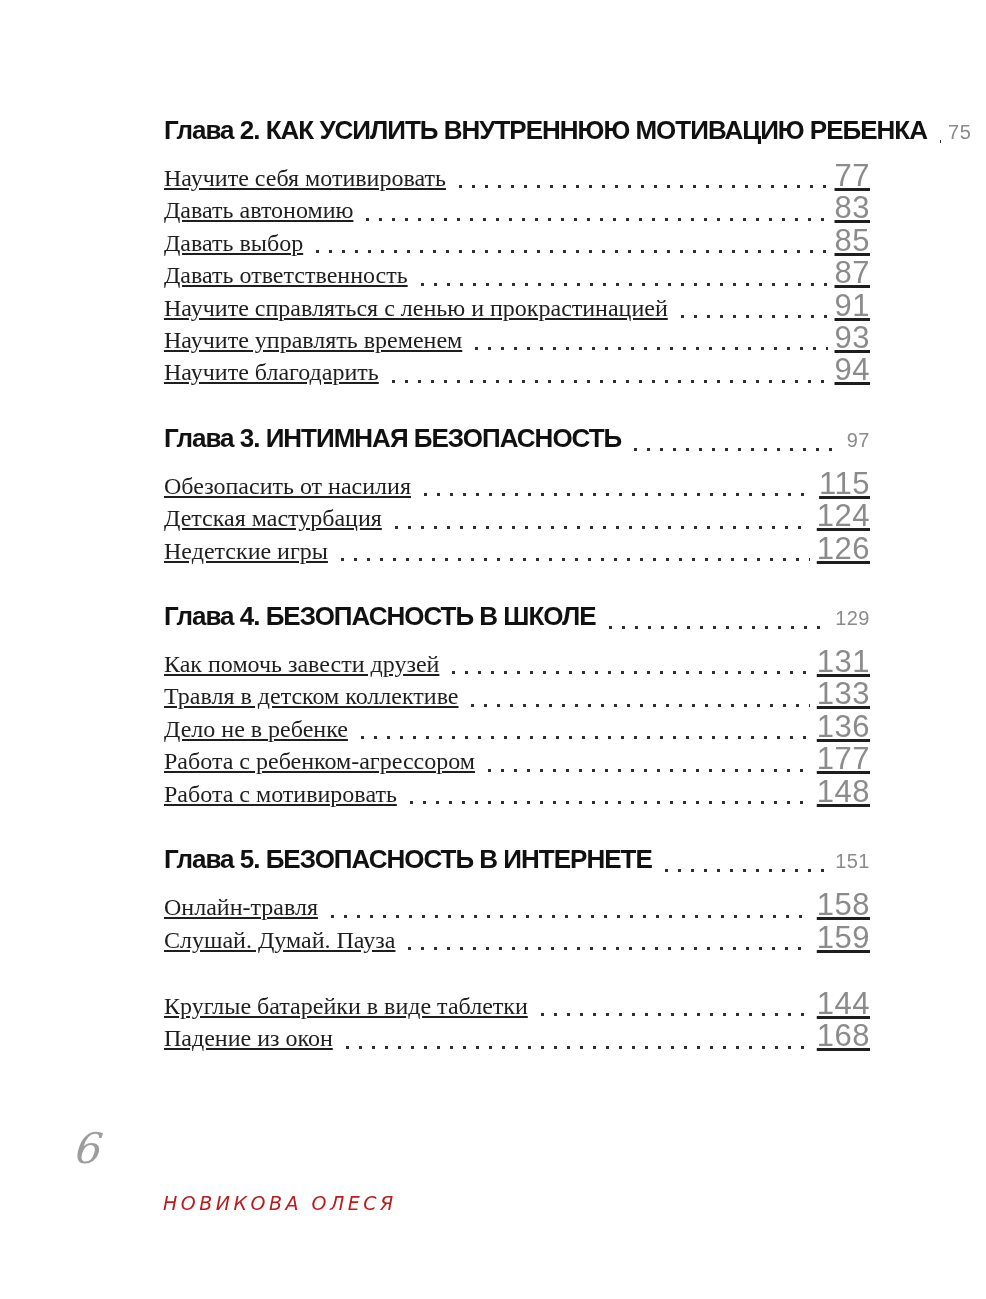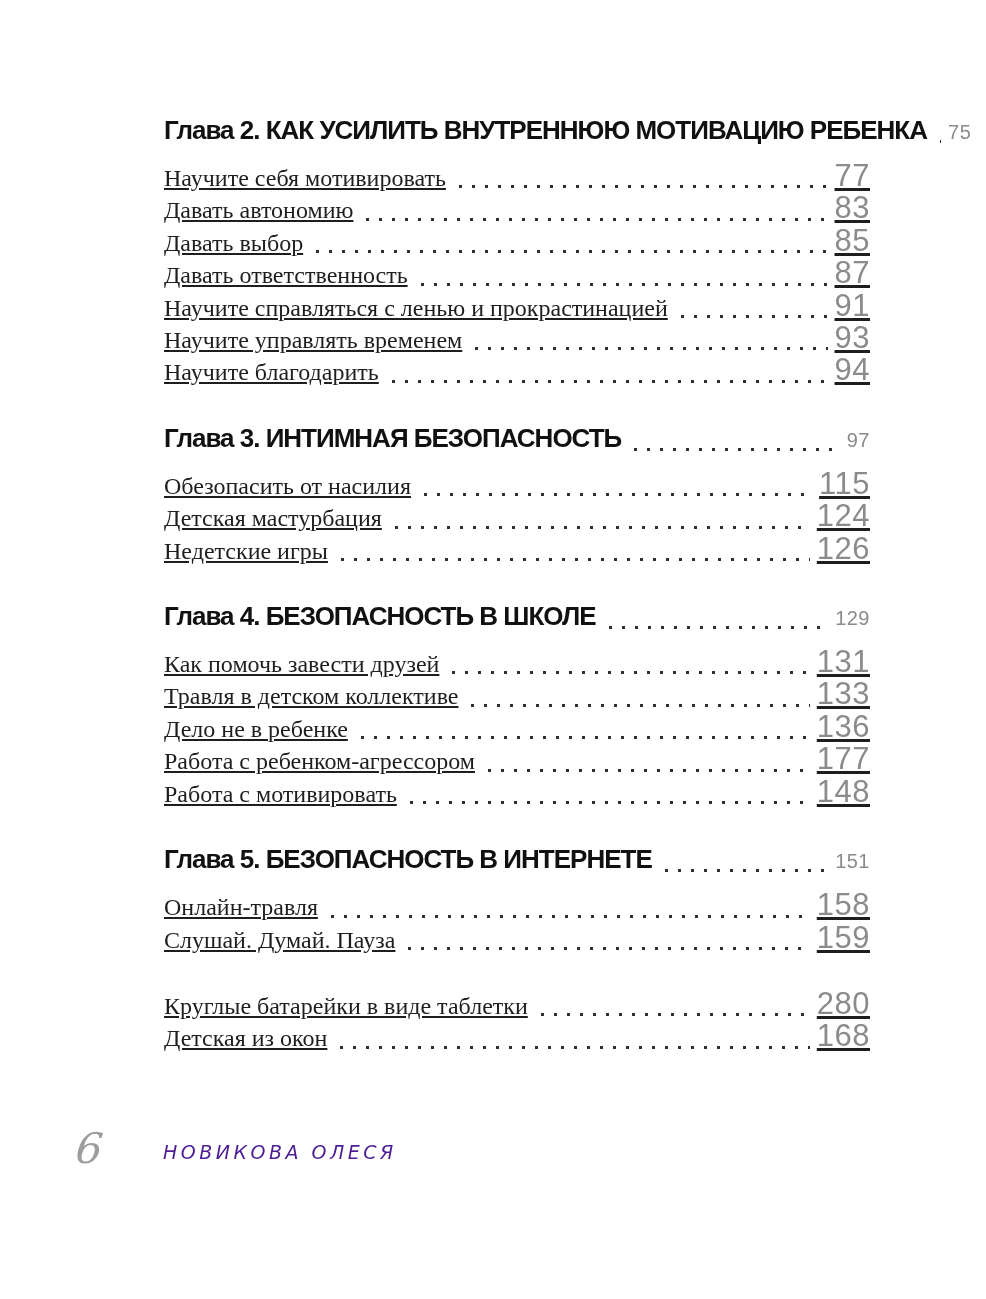--- a/index.html
+++ b/index.html
@@ -81,27 +81,27 @@
     font-style: italic;
     font-size: 42px;
     line-height: 1;
     color: #9d9d9d;
     transform: skewX(-6deg);
   }
 
   .footer-author {
     position: absolute;
     left: 163px;
-    top: 1141px;
+    top: 1192px;
     font-family: "DejaVu Sans", sans-serif;
     font-style: italic;
     font-size: 19px;
     line-height: 1.2;
     letter-spacing: 3.5px;
-    color: #4c1d95;
+    color: #b91c1c;
   }
 </style>
 </head>
 <body>
 
 <div class="toc">
 
   <div class="section">
     <div class="row chapter-row">
       <span class="title">Глава 2. КАК УСИЛИТЬ ВНУТРЕННЮЮ МОТИВАЦИЮ РЕБЕНКА</span>
@@ -216,24 +216,24 @@
       <span class="title">Слушай. Думай. Пауза</span>
       <span class="dots"></span>
       <span class="num">159</span>
     </div>
   </div>
 
   <div class="section">
     <div class="row entry-row">
       <span class="title">Круглые батарейки в виде таблетки</span>
       <span class="dots"></span>
-      <span class="num">280</span>
-    </div>
-    <div class="row entry-row">
-      <span class="title">Детская из окон</span>
+      <span class="num">144</span>
+    </div>
+    <div class="row entry-row">
+      <span class="title">Падение из окон</span>
       <span class="dots"></span>
       <span class="num">168</span>
     </div>
   </div>
 
 </div>
 
 <div class="page-footer">
   <div class="folio">6</div>
   <div class="footer-author">НОВИКОВА ОЛЕСЯ</div>

